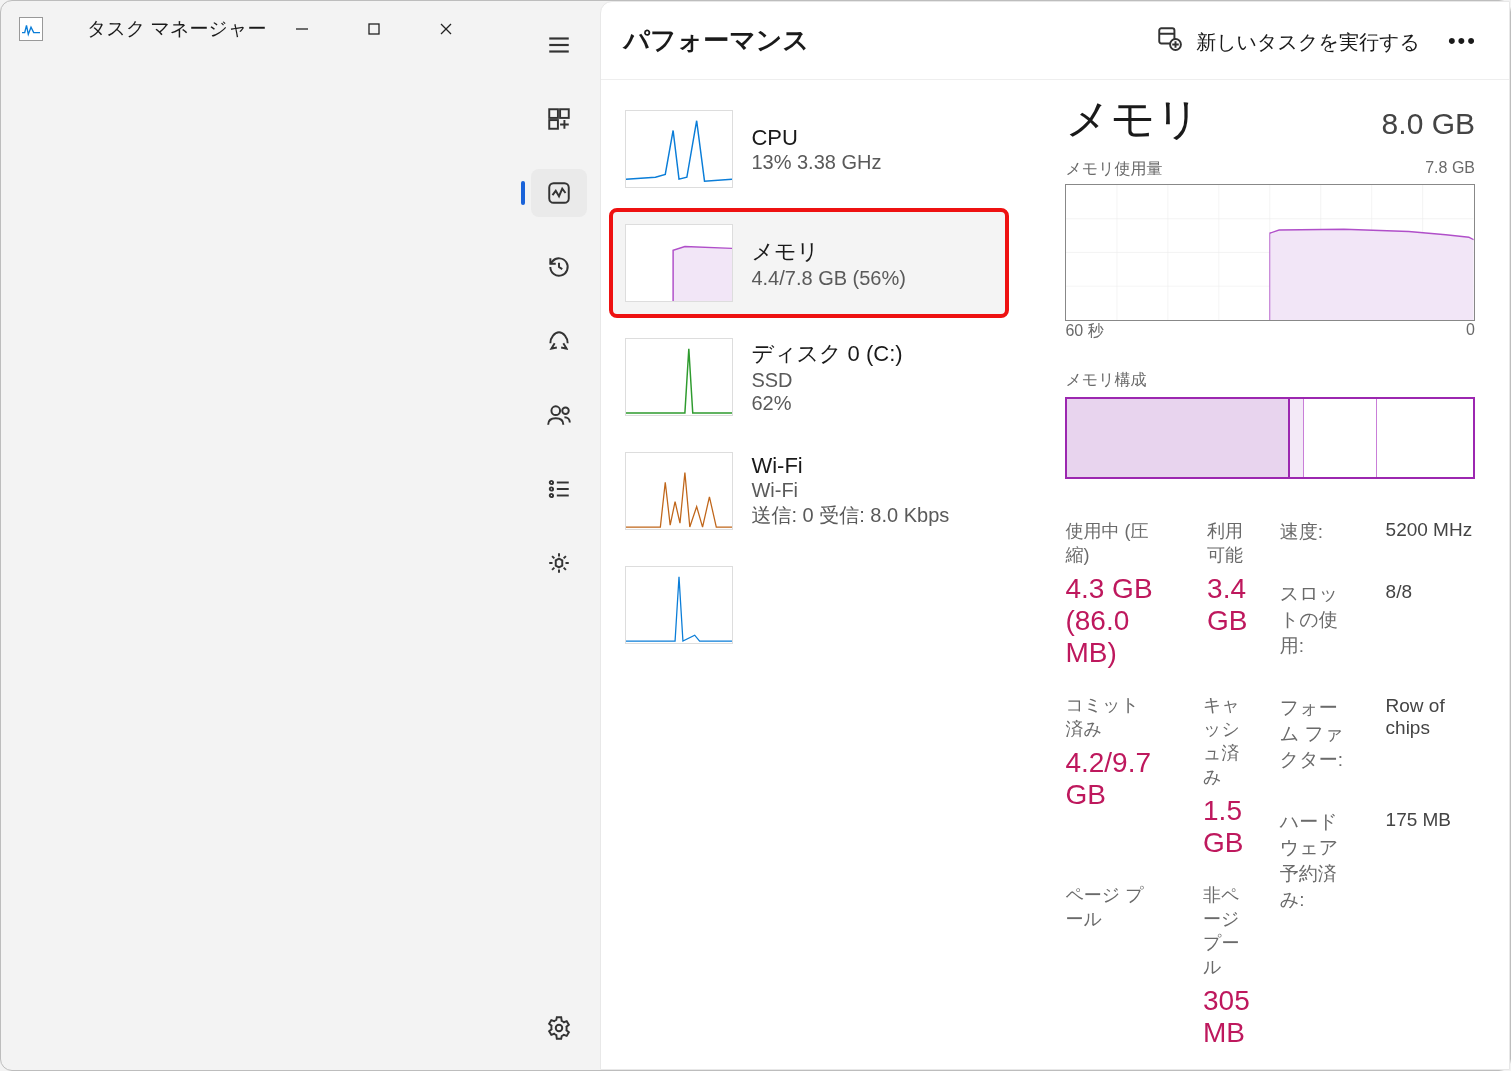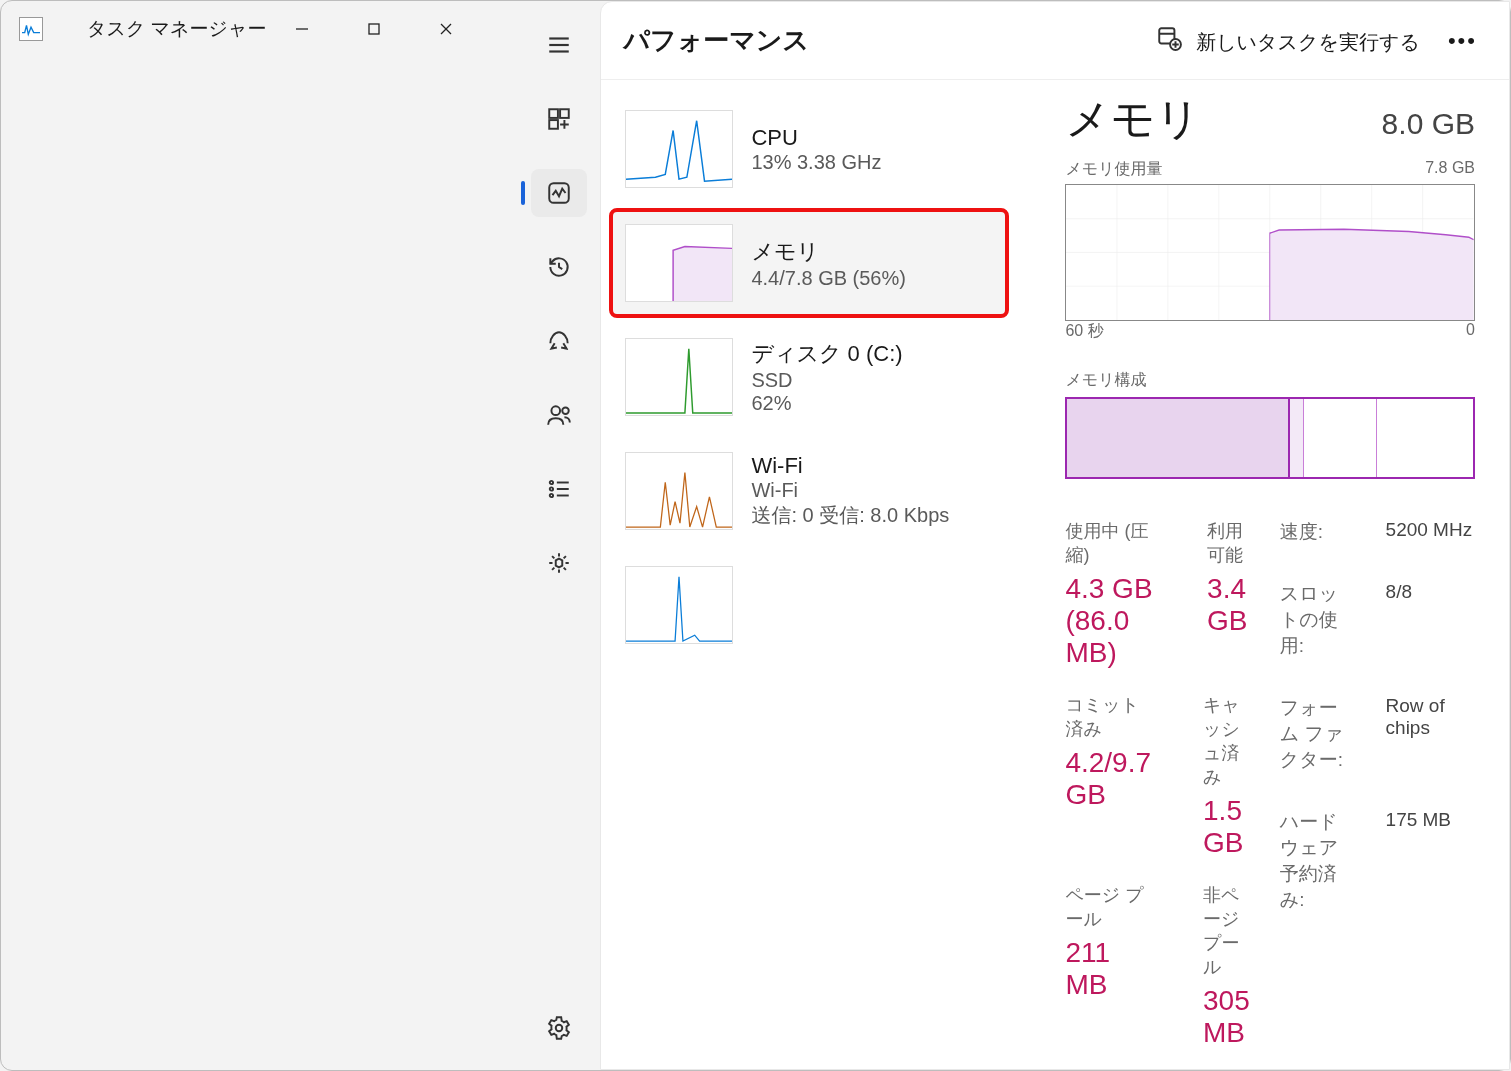--- a/index.html
+++ b/index.html
@@ -489,21 +489,20 @@
               <div class="stat">
                 <div class="label">コミット済み</div>
                 <div class="value">4.2/9.7 GB</div>
               </div>
               <div class="stat">
                 <div class="label">キャッシュ済み</div>
                 <div class="value">1.5 GB</div>
               </div>
               <div class="stat">
                 <div class="label">ページ プール</div>
-                <div class="value">211 MB</div>
               </div>
               <div class="stat">
                 <div class="label">非ページ プール</div>
                 <div class="value">305 MB</div>
               </div>
             </div>
             <div class="stats-right">
               <div class="k">速度:</div>
               <div>5200 MHz</div>
               <div class="k">スロットの使用:</div>

